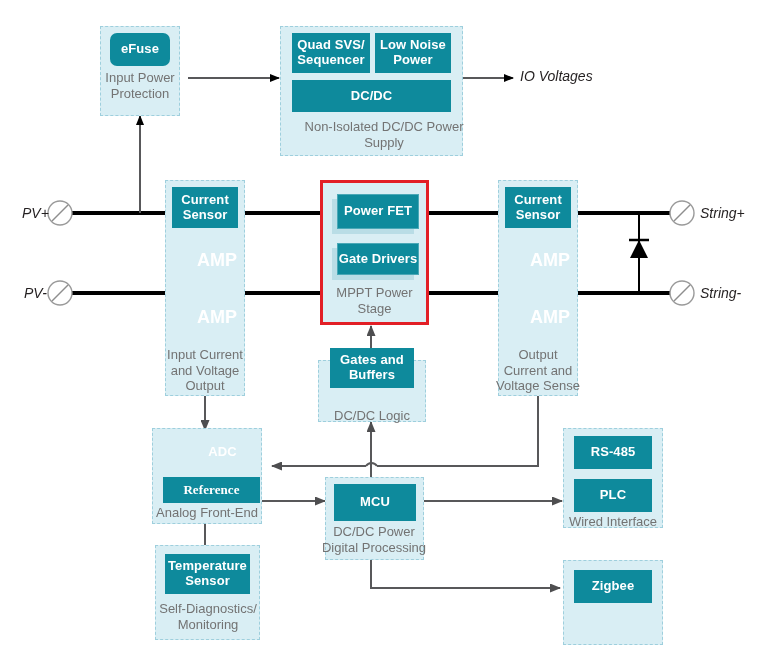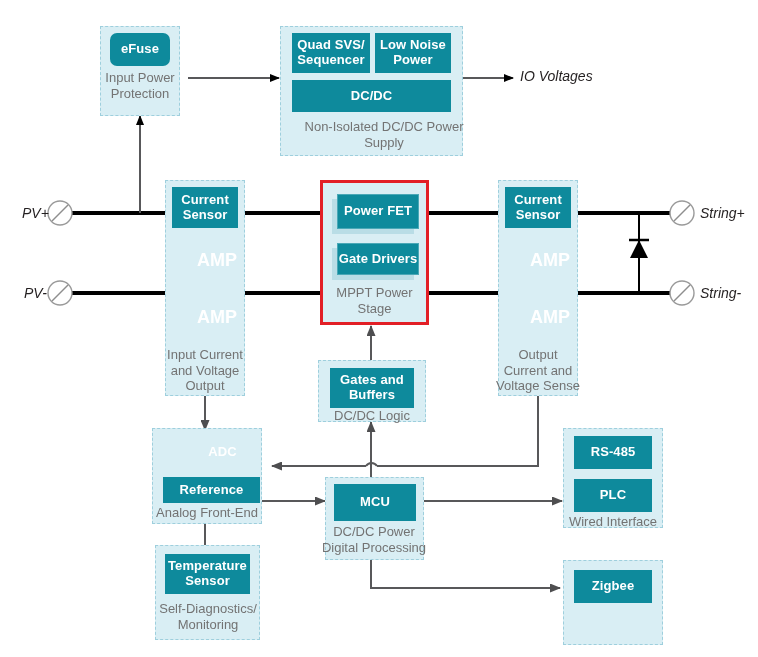--- a/index.html
+++ b/index.html
@@ -244,33 +244,33 @@
   </div>
   <div class="amp-label" style="left:530px; top:251px;">AMP</div>
   <div class="amp-label" style="left:530px; top:308px;">AMP</div>
   <div class="caption" style="left:487px; top:347px; width:102px;">
     <div>Output</div>
     <div>Current and</div>
     <div>Voltage Sense</div>
   </div>
 
   <div class="group" style="left:318px; top:360px; width:108px; height:62px;"></div>
-  <div class="tile" style="left:330px; top:368px; width:84px; height:40px;">
+  <div class="tile" style="left:330px; top:348px; width:84px; height:40px;">
     <div>
       <div>Gates and</div>
       <div>Buffers</div>
     </div>
   </div>
   <div class="caption" style="left:320px; top:408px; width:104px;">
     <div>DC/DC Logic</div>
   </div>
 
   <div class="group" style="left:152px; top:428px; width:110px; height:96px;"></div>
   <div class="tile" style="left:185px; top:432px; width:75px; height:40px; background:transparent;">ADC</div>
-  <div class="tile" style="left:163px; top:477px; width:97px; height:26px;">Reference</div>
+  <div class="tile" style="left:163px; top:477px; width:97px; height:26px;font-family:Liberation Serif, serif;">Reference</div>
   <div class="caption" style="left:150px; top:505px; width:114px;">
     <div>Analog Front-End</div>
   </div>
 
   <div class="group" style="left:325px; top:477px; width:99px; height:83px;"></div>
   <div class="tile" style="left:334px; top:484px; width:82px; height:37px;">MCU</div>
   <div class="caption" style="left:318px; top:524px; width:112px;">
     <div>DC/DC Power</div>
     <div>Digital Processing</div>
   </div>

